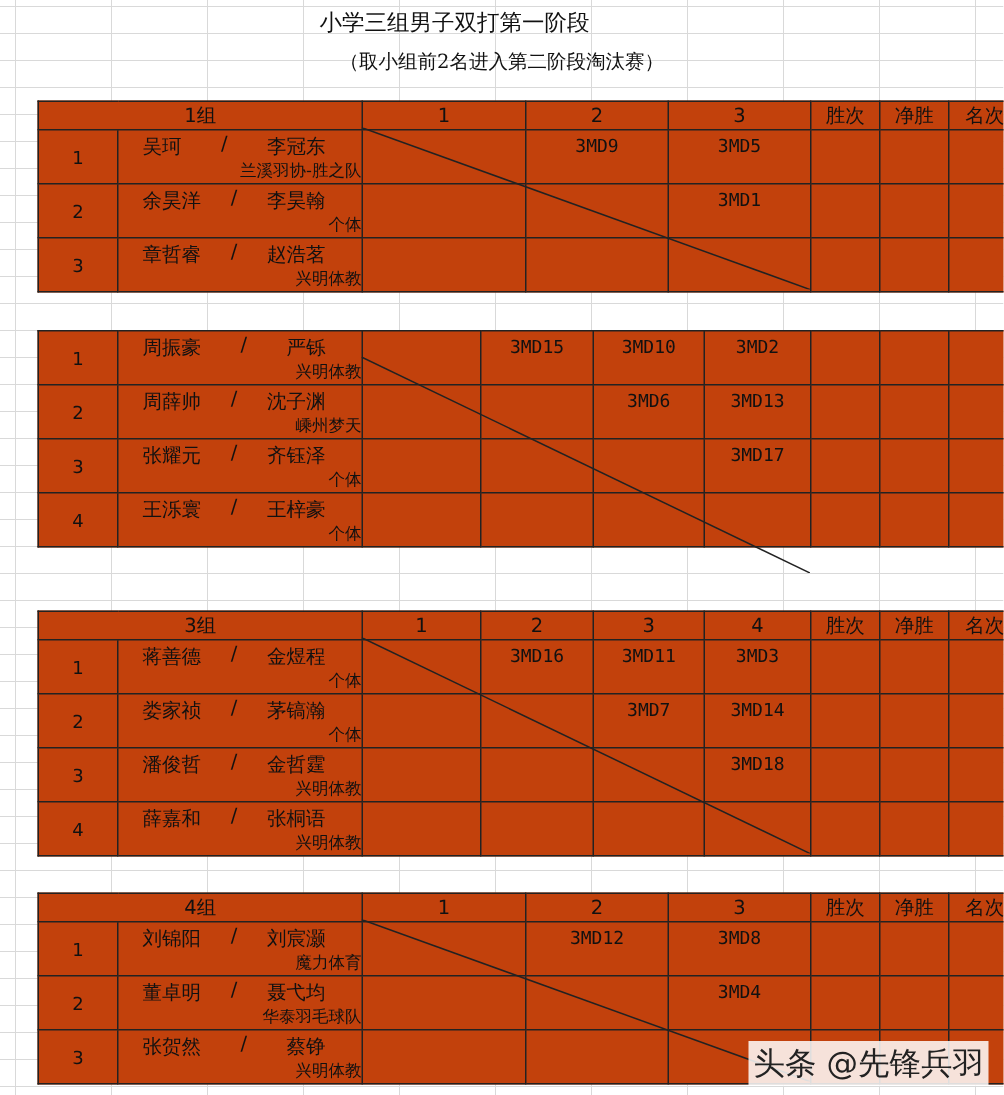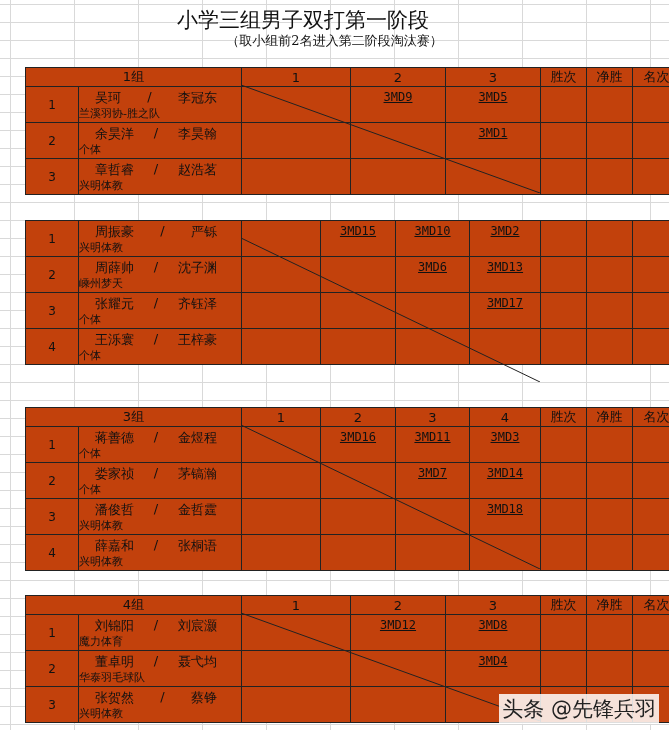--- a/index.html
+++ b/index.html
@@ -12,21 +12,21 @@
   .grid-bg {
     position:absolute; inset:0;
     background-image:
       linear-gradient(to right, #d9d9d9 1px, transparent 1px),
       linear-gradient(to bottom, #d9d9d9 1px, transparent 1px);
     background-size: 64px 18px;
     background-position: 10px 4px;
   }
   .title {
     position:absolute; left:0; width:606px; top:6px; text-align:center;
-    font-size:21px; font-family:"DejaVu Serif", "Liberation Serif", serif;
+    font-size:15px; font-family:"DejaVu Serif", "Liberation Serif", serif;
   }
   .subtitle {
     position:absolute; left:0; width:669px; top:32px; text-align:center;
     font-size:13px; font-family:"DejaVu Serif", "Liberation Serif", serif;
   }
   .group {
     position:absolute; left:10px; width:655px;
     background:#c2410c;
     margin-left:15px;
   }
@@ -41,26 +41,26 @@
   table.bt th { height:17px; font-size:13px; }
   table.bt td { height:35px; }
   .idx { font-size:12px; }
   .pcell { position:relative; }
   .pnames {
     position:absolute; left:16px; right:24px; top:2px;
     display:flex; justify-content:space-between; font-size:13px;
   }
   .pnames .sep { padding:0 4px; }
   .pteam {
-    position:absolute; left:0; right:0; bottom:1px; text-align:left;
+    position:absolute; left:0; right:0; bottom:1px; text-align:right;
     font-size:11px;
   }
   .match {
     font-family:"DejaVu Sans Mono", "Liberation Mono", monospace;
-    font-size:12px; position:relative; top:-8px;text-decoration:underline;
+    font-size:12px; position:relative; top:-8px;
   }
   .diag-wrap { position:absolute; pointer-events:none; }
   .watermark {
     position:absolute; right:10px; top:694px; font-size:21px; color:#222;
     background:rgba(255,255,255,0.85); padding:1px 3px;
   }
 </style>
 </head>
 <body>
 

